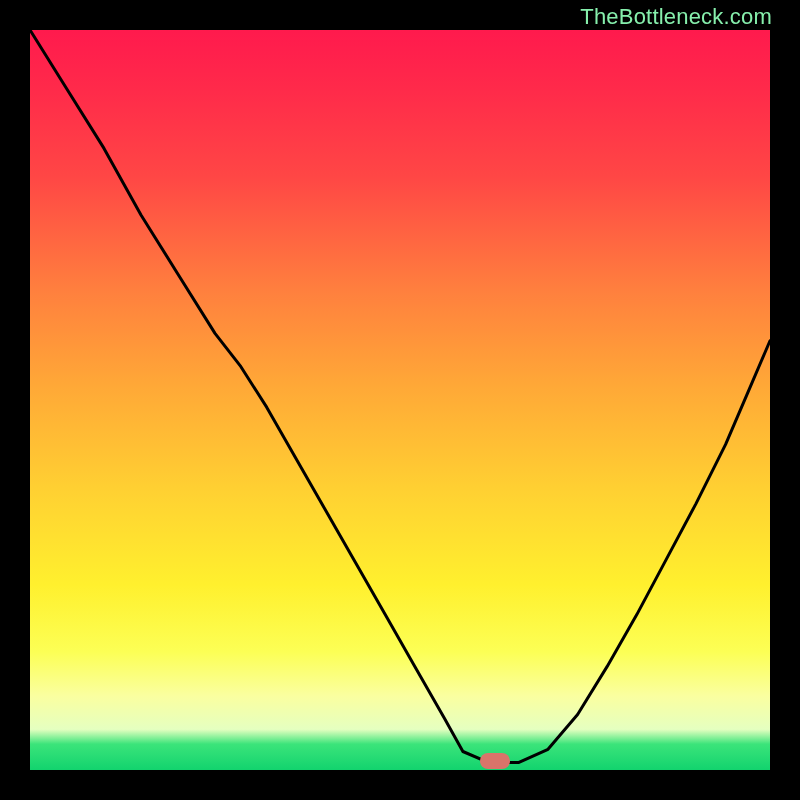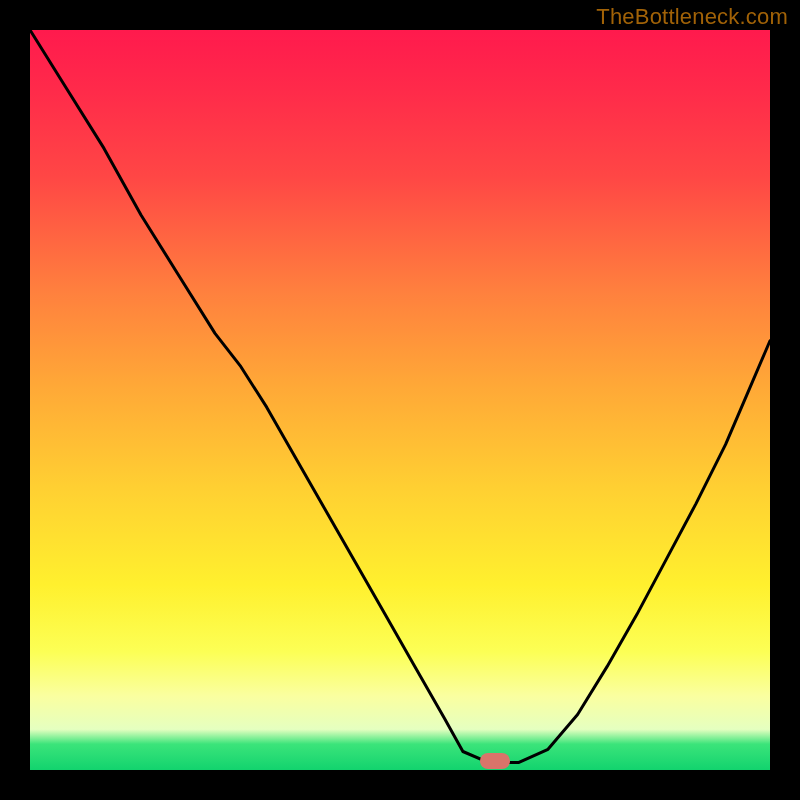--- a/index.html
+++ b/index.html
@@ -13,22 +13,22 @@
   }
   .frame {
     position: relative;
     width: 800px;
     height: 800px;
     background: #000;
   }
   .watermark {
     position: absolute;
     top: 4px;
-    right: 12px;
-    color: #a16207;
+    right: 28px;
+    color: #86efac;
     font-size: 22px;
     font-weight: 500;
     letter-spacing: 0.2px;
     z-index: 10;
   }
   .plot {
     position: absolute;
     left: 30px;
     top: 30px;
     width: 740px;

